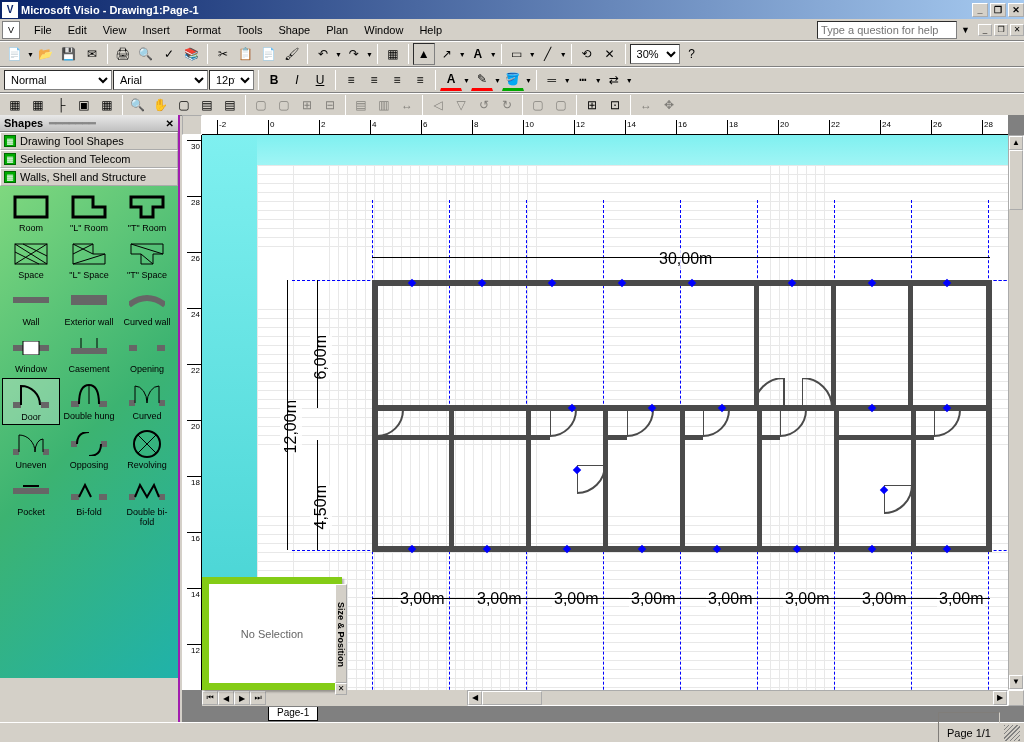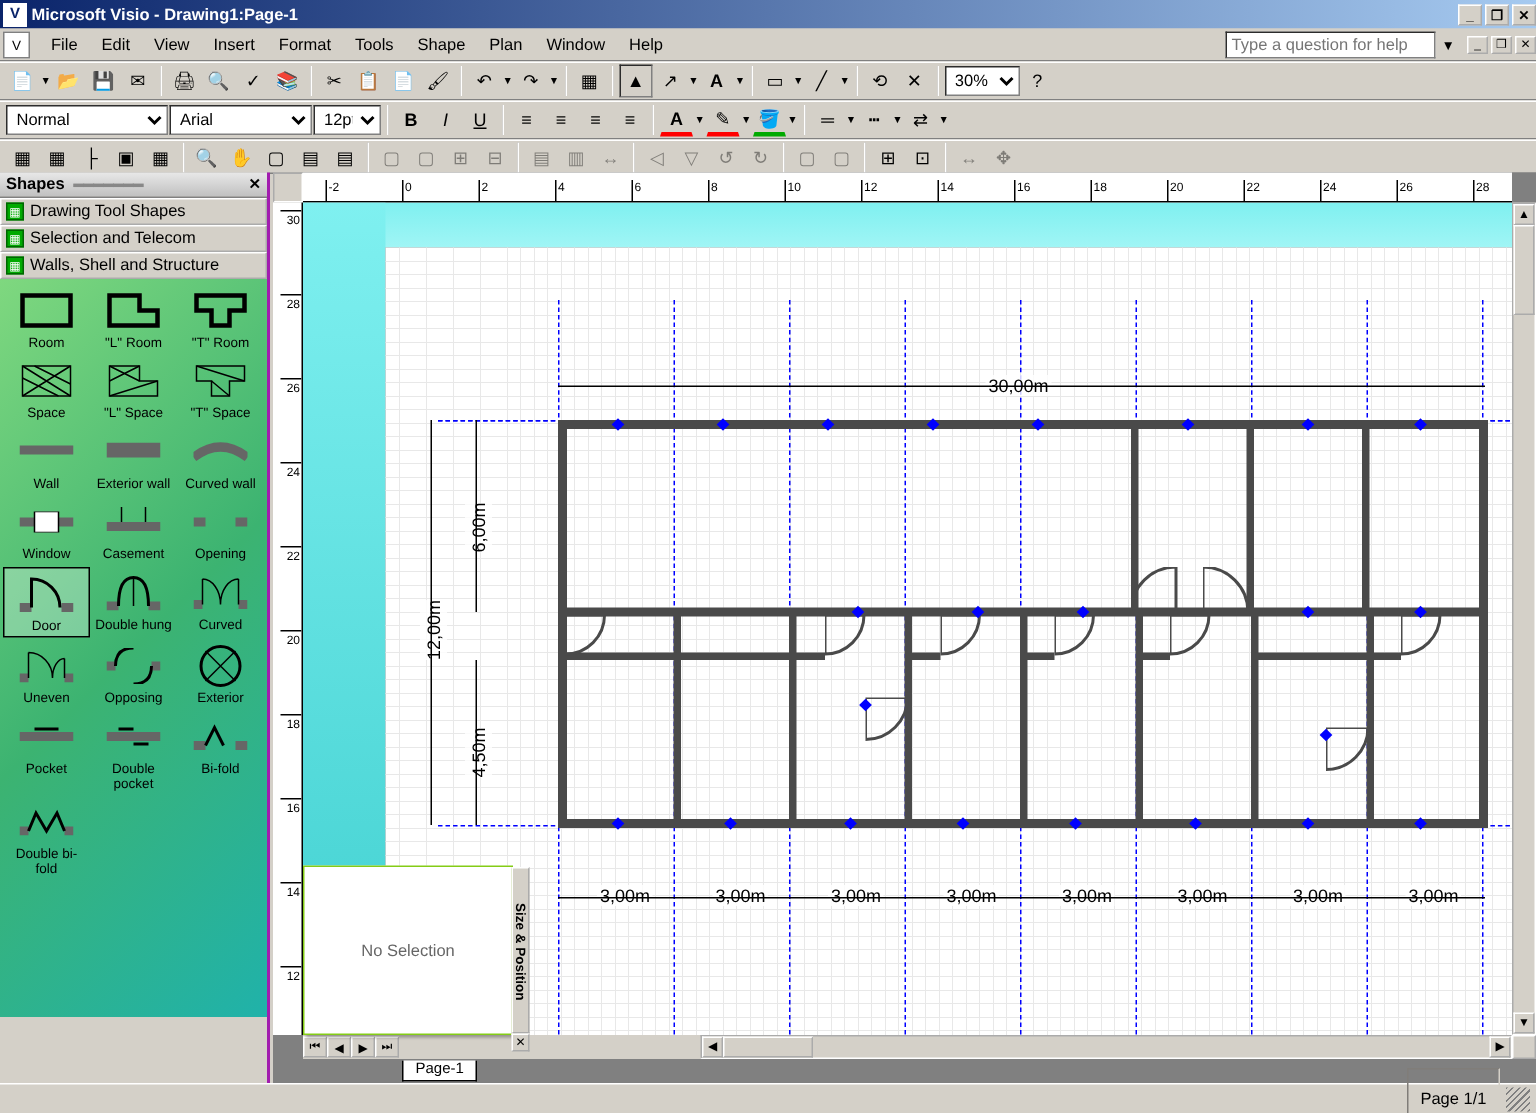--- a/index.html
+++ b/index.html
@@ -52,24 +52,24 @@
 .page-bg { position: absolute; left: 0; top: 0; right: 0; height: 30px; background: linear-gradient(to bottom, #7ff0f0, #a0f5f5); }
 .page-bg-v { position: absolute; left: 0; top: 0; bottom: 0; width: 55px; background: linear-gradient(to bottom, #7ff0f0, #40d0d0); }
 .canvas { position: absolute; left: 55px; top: 30px; width: 3000px; height: 2000px; background: white; background-image: repeating-linear-gradient(to right, #e8e8e8 0, #e8e8e8 0.5px, transparent 0.5px, transparent 9px), repeating-linear-gradient(to bottom, #e8e8e8 0, #e8e8e8 0.5px, transparent 0.5px, transparent 9px); }
 
 
 .floorplan { position: absolute; left: 115px; top: 115px; width: 620px; height: 340px; }
 .wall { position: absolute; background: #4a4a4a; }
 .guide-v { position: absolute; top: -80px; bottom: -150px; width: 0; border-left: 1px dashed #0000ff; }
 .guide-h { position: absolute; left: -80px; right: -180px; height: 0; border-top: 1px dashed #0000ff; }
 .marker { position: absolute; width: 6px; height: 6px; background: #00f; transform: rotate(45deg); margin:-3px; }
-.dim-label { position: absolute; font-size: 12px; color: #000; background: rgba(255,255,255,0.8); padding: 0 2px; }
-
-
-.size-pos { position: absolute; left: 20px; bottom: 32px; width: 140px; height: 113px; background: #fff; border: 1px solid #84cc16; box-shadow: 2px 2px 2px rgba(0,0,0,0.3); z-index:5; }
+.dim-label { position: absolute; font-size: 16px; color: #000; background: rgba(255,255,255,0.8); padding: 0 2px; }
+
+
+.size-pos { position: absolute; left: 20px; bottom: 32px; width: 140px; height: 113px; background: #fff; border: 7px solid #84cc16; box-shadow: 2px 2px 2px rgba(0,0,0,0.3); z-index:5; }
 .size-pos-title { position: absolute; right: -12px; top: 0; bottom: 0; width: 12px; background: #d4d0c8; border: 1px outset #fff; writing-mode: vertical-rl; font-size: 9px; text-align: center; font-weight: bold; padding-top: 3px; }
 .size-pos-body { display: flex; align-items: center; justify-content: center; height: 100%; color: #666; font-size: 11px; }
 .size-pos-close { position: absolute; right: -12px; bottom: -12px; width: 12px; height: 12px; background: #d4d0c8; border: 1px outset #fff; font-size: 8px; text-align:center; }
 
 
 .tab-bar { position: absolute; left: 20px; bottom: 16px; right: 16px; height: 16px; background: #d4d0c8; display: flex; align-items: center; }
 .nav-btn { width: 16px; height: 14px; border: 1px outset #fff; display:inline-flex; align-items:center; justify-content:center; font-size:8px; }
 .page-tab { background: #fff; border: 1px solid #000; border-top: none; padding: 0 8px; font-size: 10px; margin-left: 2px; height:14px;margin-top:32px; }
 .scroll-h { position: absolute; left: 285px; bottom: 16px; right: 16px; height: 16px; background: #d4d0c8; border: 1px inset #fff; }
 .scroll-v { position: absolute; right: 0; top: 20px; width: 16px; bottom: 32px; background: #d4d0c8; border: 1px inset #fff; }
@@ -406,40 +406,30 @@
           </div>
           <div class="shape-label">Opposing</div>
         </div>
         <div class="shape-item">
           <div class="shape-icon-box">
             <svg width="30" height="30">
               <circle cx="15" cy="15" r="13" fill="none" stroke="#000" stroke-width="2"></circle>
               <path d="M5 5 L25 25 M25 5 L5 25" stroke="#000"></path>
             </svg>
           </div>
-          <div class="shape-label">Exterior</div>
+          <div class="shape-label">Revolving</div>
         </div>
         <div class="shape-item">
           <div class="shape-icon-box">
             <svg width="36" height="14">
               <rect x="0" y="4" width="36" height="6" fill="#666"></rect>
               <line x1="10" y1="2" x2="26" y2="2" stroke="#000" stroke-width="2"></line>
             </svg>
           </div>
           <div class="shape-label">Pocket</div>
-        </div>
-        <div class="shape-item">
-          <div class="shape-icon-box">
-            <svg width="36" height="14">
-              <rect x="0" y="4" width="36" height="6" fill="#666"></rect>
-              <line x1="8" y1="2" x2="18" y2="2" stroke="#000" stroke-width="2"></line>
-              <line x1="18" y1="12" x2="28" y2="12" stroke="#000" stroke-width="2"></line>
-            </svg>
-          </div>
-          <div class="shape-label">Double pocket</div>
         </div>
         <div class="shape-item">
           <div class="shape-icon-box">
             <svg width="36" height="18">
               <rect x="0" y="12" width="8" height="6" fill="#666"></rect>
               <rect x="28" y="12" width="8" height="6" fill="#666"></rect>
               <path d="M8 15 L14 3 L20 15" fill="none" stroke="#000" stroke-width="2"></path>
             </svg>
           </div>
           <div class="shape-label">Bi-fold</div>

